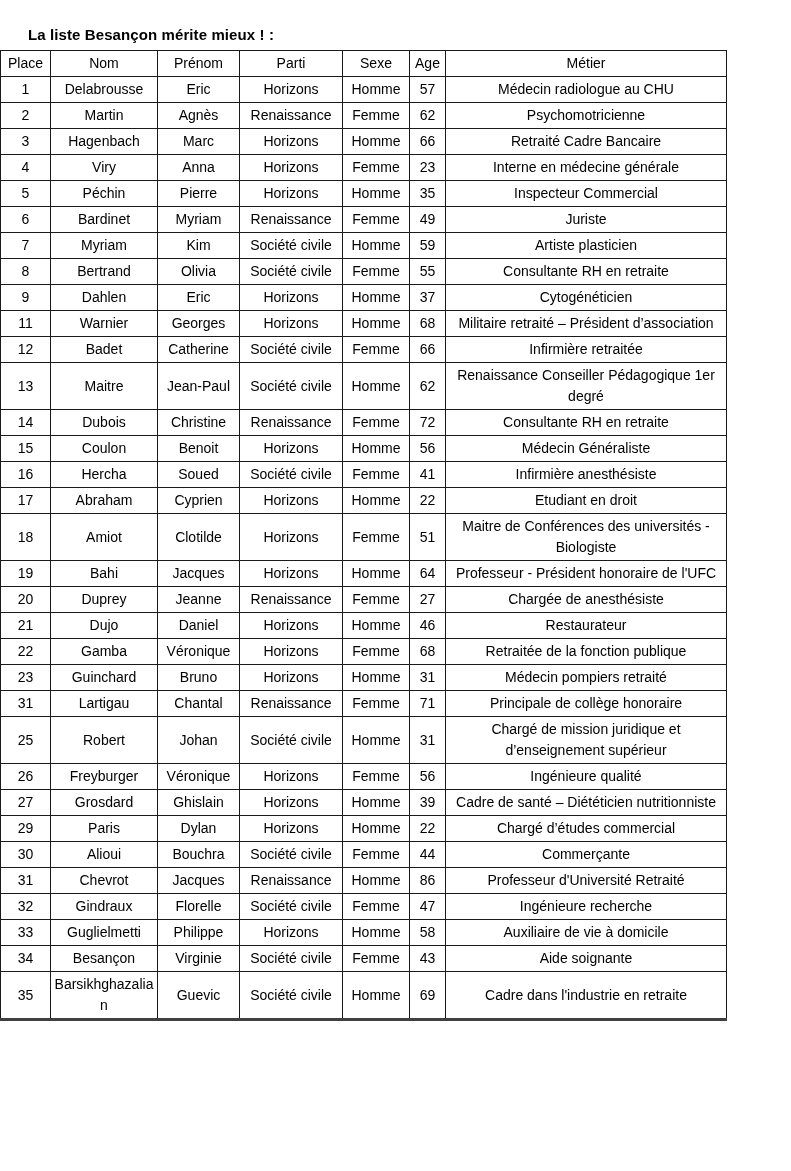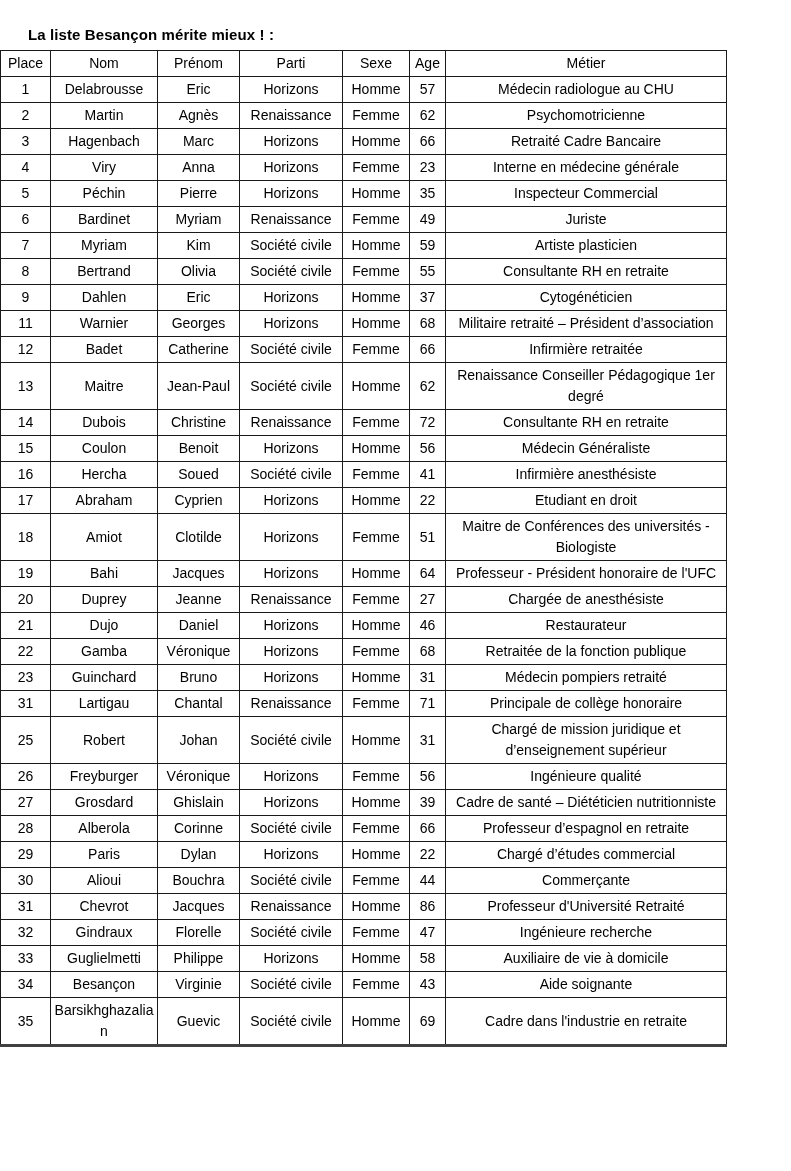--- a/index.html
+++ b/index.html
@@ -308,29 +308,20 @@
         <tr>
           <td>27</td>
           <td>Grosdard</td>
           <td>Ghislain</td>
           <td>Horizons</td>
           <td>Homme</td>
           <td>39</td>
           <td>Cadre de santé – Diététicien nutritionniste</td>
         </tr>
         <tr>
-          <td>28</td>
-          <td>Alberola</td>
-          <td>Corinne</td>
-          <td>Société civile</td>
-          <td>Femme</td>
-          <td>66</td>
-          <td>Professeur d’espagnol en retraite</td>
-        </tr>
-        <tr>
           <td>29</td>
           <td>Paris</td>
           <td>Dylan</td>
           <td>Horizons</td>
           <td>Homme</td>
           <td>22</td>
           <td>Chargé d’études commercial</td>
         </tr>
         <tr>
           <td>30</td>

